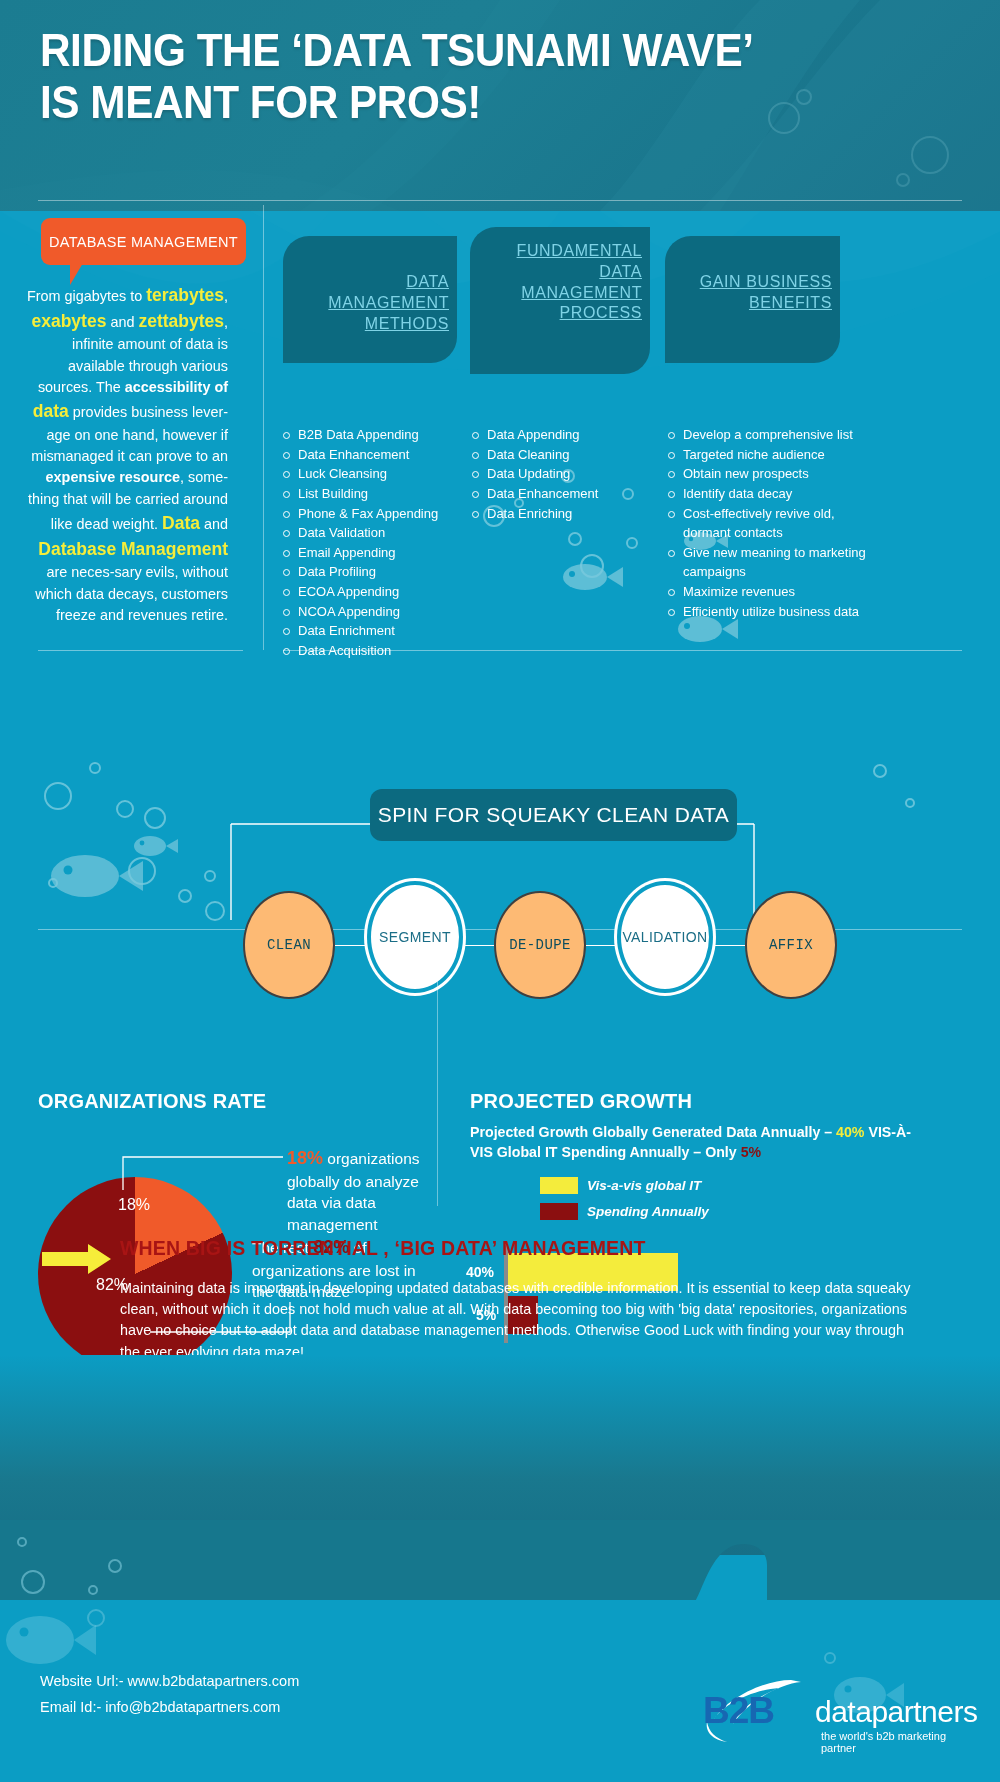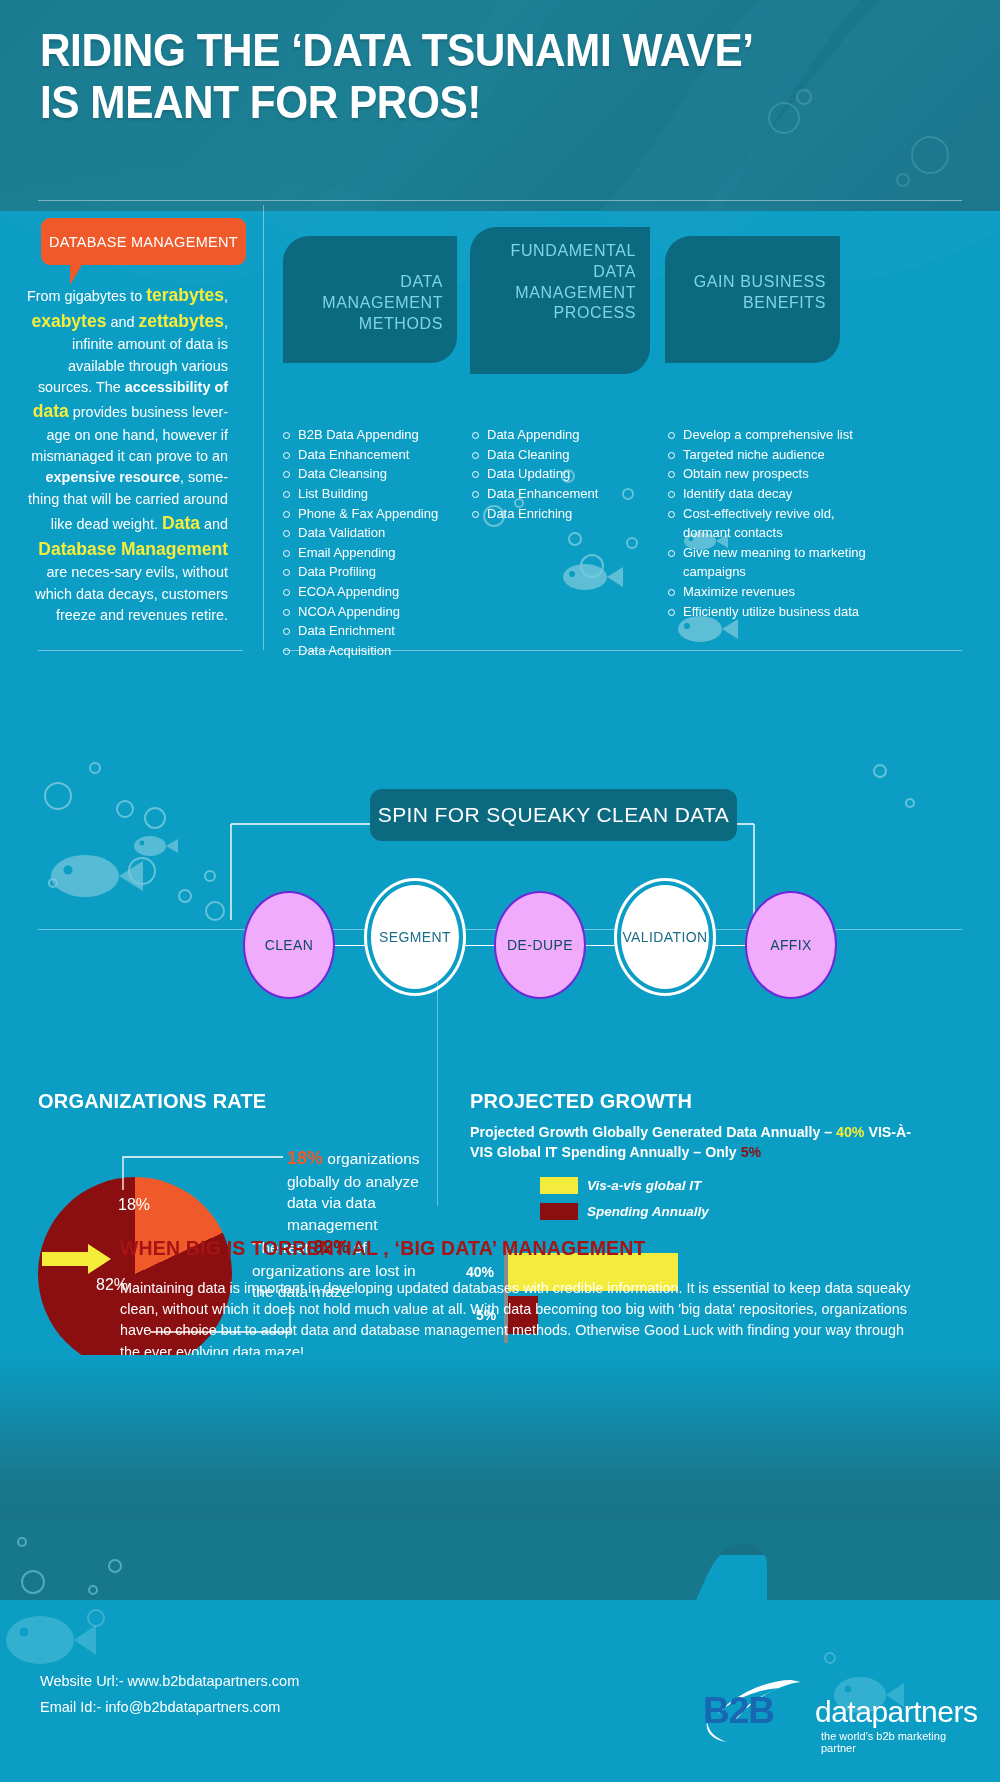--- a/index.html
+++ b/index.html
@@ -56,21 +56,21 @@
     color:#ffffff; font-size:14.4px; line-height:1.49; text-align:right;
   }
   .lead b { font-weight:bold; }
   .lead .yb { color:#f6ed3a; font-weight:bold; font-size:17.5px; }
 
   
   .panel {
     position:absolute; background:#0c6a80;
     border-top-left-radius:26px; border-bottom-right-radius:26px;
     color:#7fd3e6; text-align:right; font-size:16px; line-height:1.3;
-    letter-spacing:.6px; padding:36px 14px 0 16px;
+    letter-spacing:.6px; padding:36px 8px 0 16px;text-decoration:underline;
   }
   .panel.p1 { left:283px; top:236px; width:174px; height:127px; }
   .panel.p2 { left:470px; top:227px; width:180px; height:147px; padding-top:14px;}
   .panel.p3 { left:665px; top:236px; width:175px; height:127px; }
 
   .blist { position:absolute; color:#ffffff; font-size:13px; line-height:1.51; }
   .blist li { list-style:none; position:relative; padding-left:15px; }
   .blist li:before {
     content:""; position:absolute; left:0; top:7px; width:5px; height:5px;
     border:1.3px solid #ffffff; border-radius:50%;
@@ -84,21 +84,21 @@
     position:absolute; left:370px; top:789px; width:367px; height:52px;
     background:#0c6a80; border-radius:12px; color:#fff;
     font-size:21px; letter-spacing:.4px;
     display:flex; align-items:center; justify-content:center;
   }
   .node {
     position:absolute; width:92px; height:108px; border-radius:50%;
     display:flex; align-items:center; justify-content:center;
     font-size:14px; letter-spacing:.4px;
   }
-  .node.filled { background:#f0abfc; color:#0c4d5e; border:2px solid #6d28d9; }
+  .node.filled { background:#fdba74; color:#0c4d5e; border:2px solid #404040;font-family:Liberation Mono, monospace; }
   .node.white  { background:#ffffff; color:#1a6d86; border:3px solid #ffffff;
                  box-shadow:0 0 0 4px #0b9dc4, 0 0 0 7px #ffffff; }
   .connector { position:absolute; height:1px; background:#ffffff; }
 
   
   .secttitle {
     position:absolute; color:#ffffff; font-size:20px; font-weight:bold;
     letter-spacing:.2px;
   }
   .pie {
@@ -252,21 +252,21 @@
   <div class="panel p2">
     <span>FUNDAMENTAL DATA MANAGEMENT PROCESS</span>
   </div>
   <div class="panel p3">
     <span>GAIN BUSINESS BENEFITS</span>
   </div>
 
   <ul class="blist l1">
     <li>B2B Data Appending</li>
     <li>Data Enhancement</li>
-    <li>Data Cleansing</li>
+    <li>Luck Cleansing</li>
     <li>List Building</li>
     <li>Phone &amp; Fax Appending</li>
     <li>Data Validation</li>
     <li>Email Appending</li>
     <li>Data Profiling</li>
     <li>ECOA Appending</li>
     <li>NCOA Appending</li>
     <li>Data Enrichment</li>
     <li>Data Acquisition</li>
   </ul>

